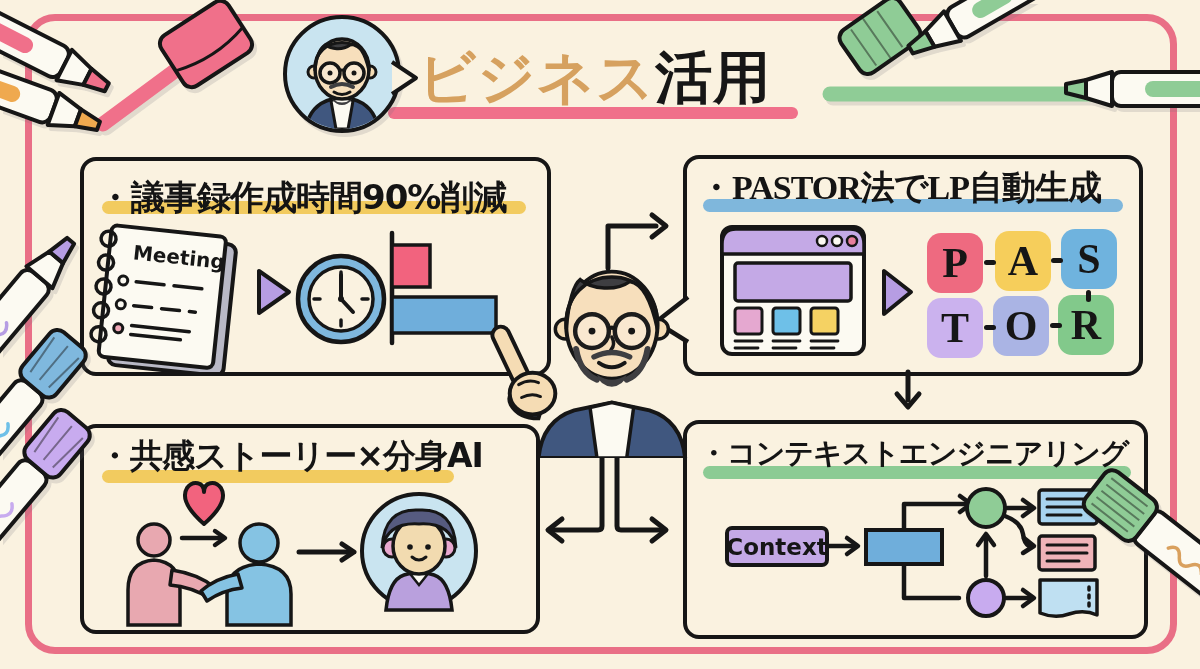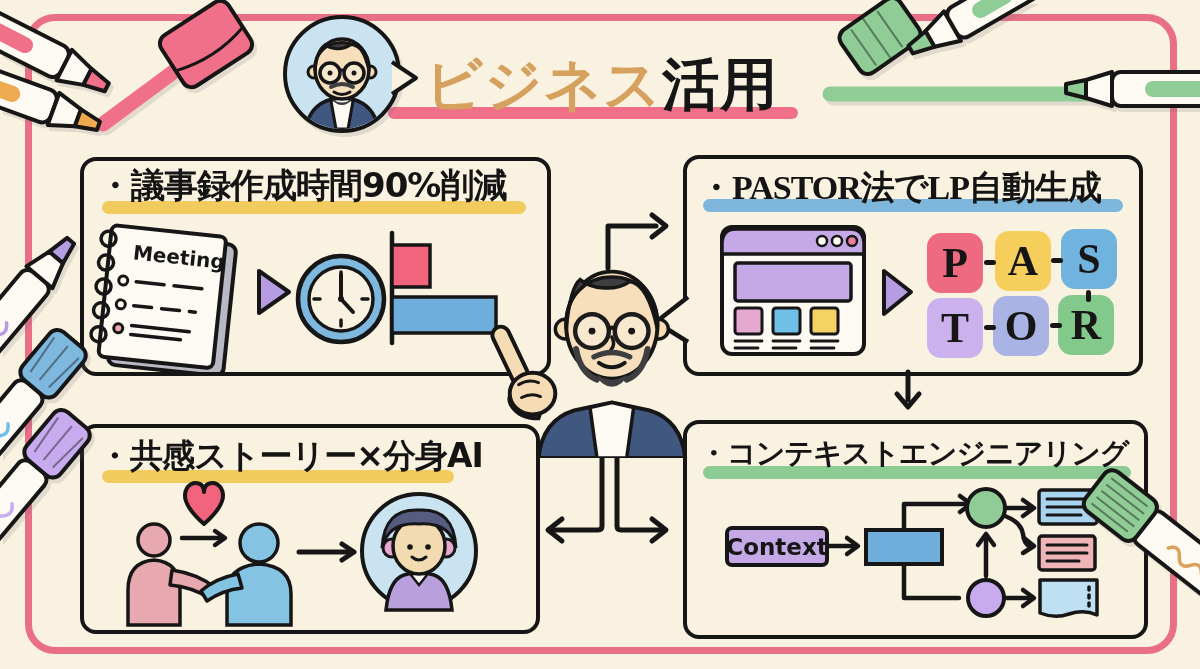--- a/index.html
+++ b/index.html
@@ -7,30 +7,30 @@
           font-family:"DejaVu Sans","Liberation Sans",sans-serif;color:#161616;}
   .frame{position:absolute;left:25px;top:14px;width:1138px;height:626px;border:7px solid #E96F86;
          border-radius:30px;z-index:1;}
   .deco{position:absolute;left:0;top:0;z-index:50;pointer-events:none;
         filter:drop-shadow(3px 4px 0 rgba(110,110,120,0.18));}
   .overlay{position:absolute;left:0;top:0;z-index:20;pointer-events:none;}
   .avatar{position:absolute;left:283px;top:15px;width:110px;height:110px;border-radius:50%;
           border:4px solid #161616;background:#C9E4F0;overflow:hidden;z-index:12;
           box-shadow:3px 4px 0 rgba(110,110,120,0.18);}
   .title{position:absolute;left:412px;top:34px;z-index:12;font-size:57px;font-weight:900;
-         white-space:nowrap;letter-spacing:1px;margin:13px;}
+         white-space:nowrap;letter-spacing:1px;margin:6px;}
   .underline{position:absolute;left:388px;top:107px;width:410px;height:12px;border-radius:6px;z-index:11;}
   .box{position:absolute;border:4px solid #161616;border-radius:16px;z-index:10;}
   #box-minutes{left:80px;top:157px;width:463px;height:211px;}
   #box-pastor{left:683px;top:155px;width:452px;height:213px;font-family:Liberation Serif, serif;}
   #box-story{left:80px;top:424px;width:452px;height:202px;}
   #box-context{left:683px;top:420px;width:457px;height:211px;}
   .heading{position:absolute;z-index:3;margin:0;font-weight:900;color:#141414;white-space:nowrap;
            letter-spacing:-1px;}
-  #box-minutes .heading{left:14px;top:2px;font-size:34px;}
+  #box-minutes .heading{left:14px;top:14px;font-size:34px;}
   #box-pastor .heading{left:12px;top:6px;font-size:34px;}
   #box-story .heading{left:14px;top:6px;font-size:33px;}
   #box-context .heading{left:12px;top:10px;font-size:29px;}
   .hl{position:absolute;z-index:2;height:13px;border-radius:7px;}
   #box-minutes .hl{left:18px;top:40px;width:424px;}
   #box-pastor .hl{left:16px;top:40px;width:420px;}
   #box-story .hl{left:18px;top:42px;width:352px;}
   #box-context .hl{left:16px;top:42px;width:428px;}
   .illus{position:absolute;left:0;top:0;z-index:2;}
   .man{position:absolute;left:480px;top:230px;width:225px;height:228px;z-index:30;}

